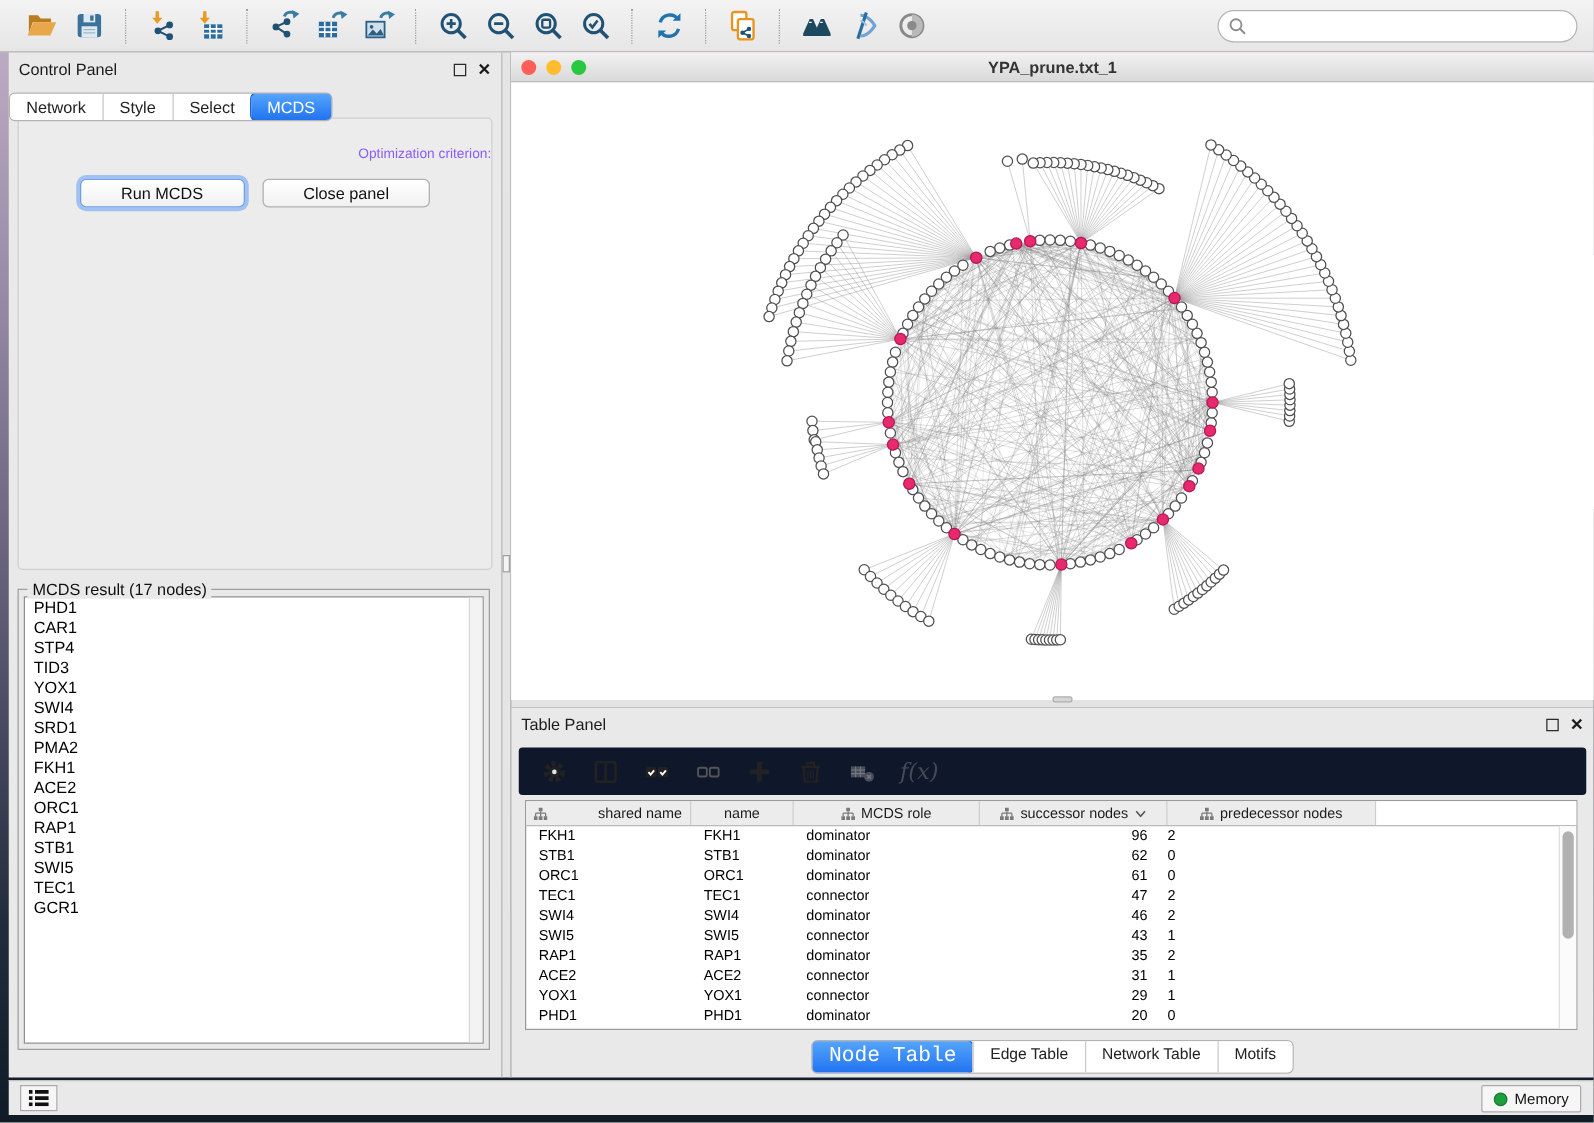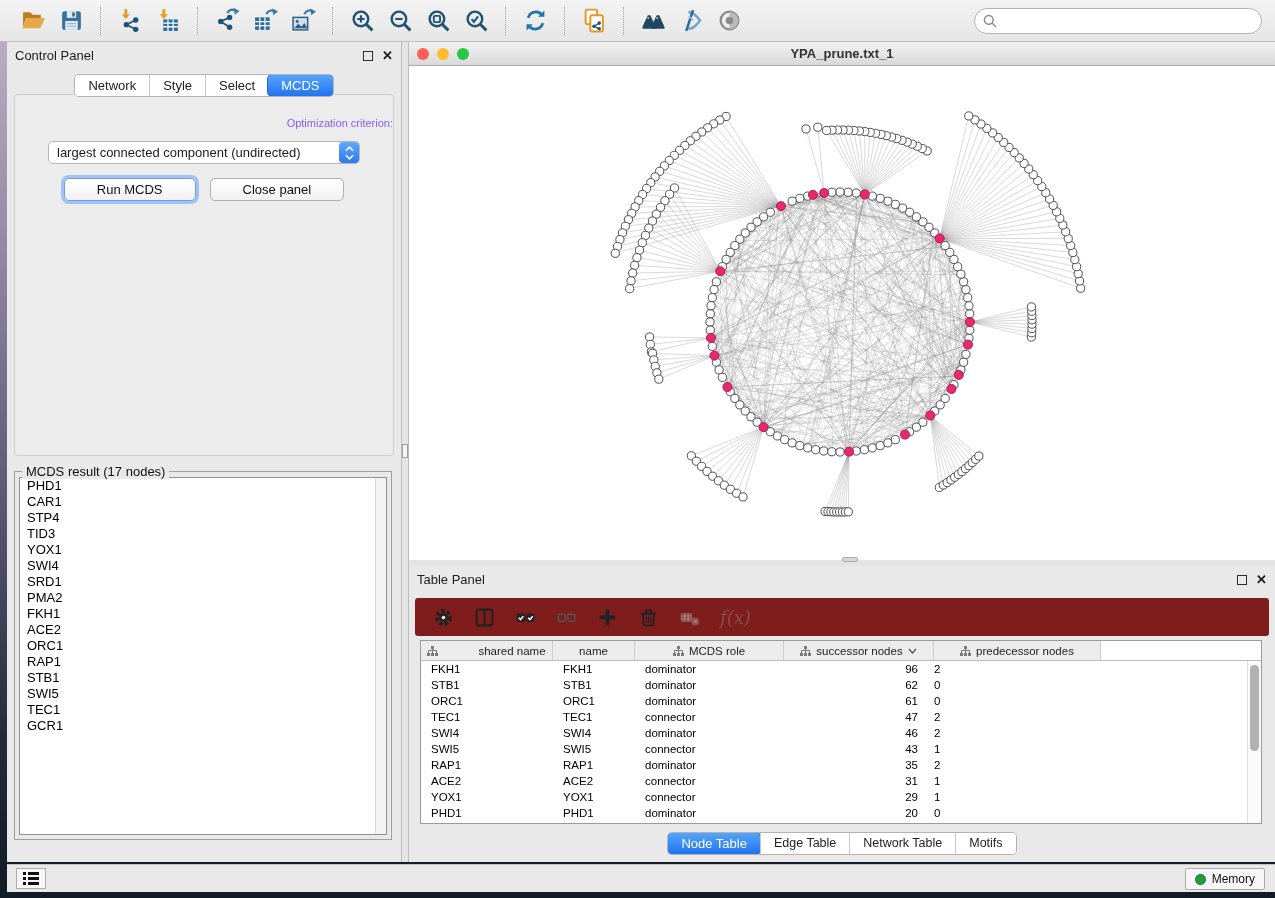--- a/index.html
+++ b/index.html
@@ -22,21 +22,21 @@
   .search-wrap input { width:100%; height:100%; border:1px solid #b5b5b5; border-radius:13px;
     background:#fff; padding:0 10px 0 28px; font-size:12px; outline:none; }
   .search-glass { position:absolute; left:9px; top:6px; width:14px; height:14px; }
   
   .control-panel { position:absolute; left:7px; top:42px; width:394px; height:820px; background:#e9e9e9; }
   .panel-titlebar { height:27px; display:flex; align-items:center; padding:0 8px; font-size:13px; color:#1c1c1c; }
   .panel-title { flex:1; }
   .panel-winbtns { display:flex; align-items:center; gap:9px; }
   .float-glyph { width:10px; height:10px; border:1.6px solid #2a2a2a; display:inline-block; }
   .close-glyph { font-size:13px; font-weight:bold; color:#1a1a1a; line-height:10px; }
-  .seg-tabs { position:absolute; left:0; right:0; top:32px; display:flex; justify-content:center; z-index:3; }
+  .seg-tabs { position:absolute; left:0; right:0; top:32px; display:flex; justify-content:flex-start; z-index:3; }
   .seg { display:flex; background:#fff; border:1px solid #b3b3b3; border-radius:5px; overflow:hidden; }
   .seg .tab { padding:3px 13px; font-size:13px; color:#222; border-left:1px solid #c9c9c9; cursor:default; background:#fff; }
   .seg .tab:first-child { border-left:none; }
   .seg .tab.active { background:linear-gradient(180deg,#55a5fc,#2173f0); color:#fff; border-radius:5px; margin:-1px; border:1px solid #1c64d9; }
   .mcds-pane { position:absolute; left:7px; right:7px; top:52px; height:362px;
     background:#ececec; border:1px solid #cfcfcf; border-radius:4px; }
   .opt-label { text-align:right; margin-top:22px; font-size:11px; color:#8b5cf6; }
   .opt-row { display:flex; justify-content:center; margin-top:12px; }
   .dropdown { width:312px; height:23px; background:#fff; border:1px solid #b7b7b7; border-radius:5px;
     display:flex; align-items:center; font-size:13px; position:relative; cursor:default; }
@@ -63,21 +63,21 @@
   
   .net-window { position:absolute; left:409px; top:42px; width:866px; height:518px; background:#fff; }
   .net-titlebar { height:24px; background:linear-gradient(180deg,#f2f2f2,#d9d9d9); border-bottom:1px solid #ababab;
     display:flex; align-items:center; position:relative; }
   .traffic { display:flex; gap:8px; padding-left:8px; }
   .light { width:12px; height:12px; border-radius:50%; }
   .net-title { position:absolute; left:0; right:0; text-align:center; font-size:13px; font-weight:bold; color:#333; }
   .net-canvas { position:absolute; left:0; top:24px; width:866px; height:494px; background:#fff; overflow:hidden; }
   
   .table-panel { position:absolute; left:409px; top:566px; width:866px; height:296px; background:#e9e9e9; }
-  .tp-toolbar { margin:5px 6px 0 6px; height:38px; background:#7f1d1d; border-radius:3px;
+  .tp-toolbar { margin:5px 6px 0 6px; height:38px; background:#0f172a; border-radius:3px;
     display:flex; align-items:center; gap:20px; padding-left:18px; }
   .tp-icon { display:flex; align-items:center; justify-content:center; cursor:default; }
   .tp-icon svg { width:21px; height:21px; }
   .tp-icon.disabled { opacity:.42; filter:grayscale(1); }
   .fx-label { font-family:"DejaVu Serif", serif; font-style:italic; font-size:18px; color:#8f8f8f; }
   .grid { position:absolute; left:11px; right:13px; top:74px; height:184px; background:#fff; border:1px solid #9b9b9b; }
   .grid-header { display:flex; height:20px; background:#ececec; border-bottom:1px solid #bcbcbc; }
   .gh-cell { display:flex; align-items:center; justify-content:center; gap:5px; font-size:11.5px; color:#1d1d1d;
     border-right:1px solid #cdcdcd; overflow:hidden; }
   .gh-fill { flex:1; background:#fff; border-right:none; }
@@ -278,33 +278,20 @@
   <div class="seg-tabs" id="cp-tabs">
       <div class="seg">
         <span class="tab">Network</span>
         <span class="tab">Style</span>
         <span class="tab">Select</span>
         <span class="tab active">MCDS</span>
       </div>
     </div>
   <div class="mcds-pane">
     <div class="opt-label">Optimization criterion:</div>
-    <div class="opt-row">
-      <div class="dropdown">
-        <span class="dd-text">largest connected component (undirected)</span>
-        <span class="dd-stepper">
-          <svg viewBox="0 0 10 6">
-              <path d="M1 5l4-4 4 4" fill="none" stroke="#fff" stroke-width="1.7"></path>
-            </svg>
-          <svg viewBox="0 0 10 6">
-              <path d="M1 1l4 4 4-4" fill="none" stroke="#fff" stroke-width="1.7"></path>
-            </svg>
-        </span>
-      </div>
-    </div>
     <div class="btn-row">
       <button class="push-btn focused">Run MCDS</button>
       <button class="push-btn">Close panel</button>
     </div>
   </div>
   <div class="result-group">
     <div class="result-fieldset"></div>
     <span class="result-legend">MCDS result (17 nodes)</span>
     <div class="result-list" id="result-list">
       <div class="result-scroll"></div>
@@ -1344,21 +1331,21 @@
           <div class="g-cell c3">20</div>
           <div class="g-cell c4">0</div>
         </div>
       </div>
     <div class="grid-scroll">
         <div class="grid-thumb"></div>
       </div>
   </div>
   <div class="bottom-tabs" id="table-tabs">
       <div class="seg">
-        <span class="tab active" style="font-size: 13px;">Node Table</span>
+        <span class="tab active" style="font-size: 17px; font-family: Liberation Mono, monospace;">Node Table</span>
         <span class="tab" style="font-size: 12.5px;">Edge Table</span>
         <span class="tab" style="font-size: 12.5px;">Network Table</span>
         <span class="tab" style="font-size: 12.5px;">Motifs</span>
       </div>
     </div>
 </div>
 
 <div class="status-bar">
   <span class="list-btn">
     <svg width="16" height="13" viewBox="0 0 16 13">

